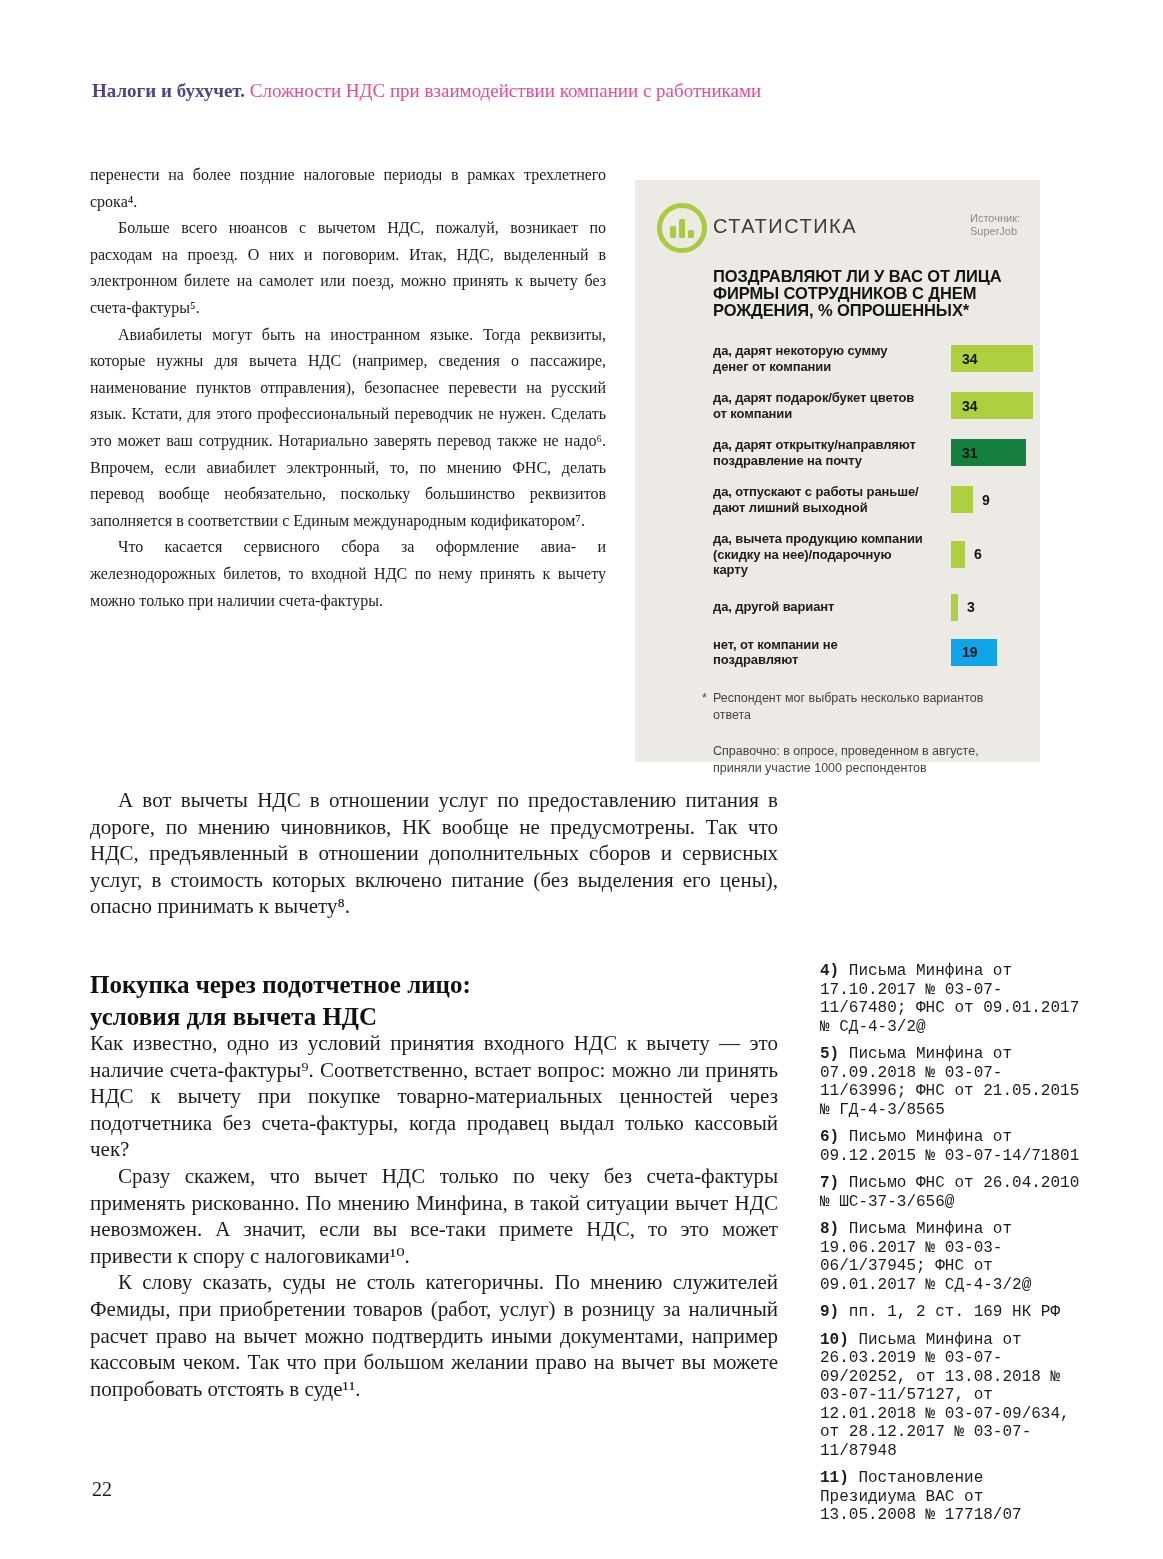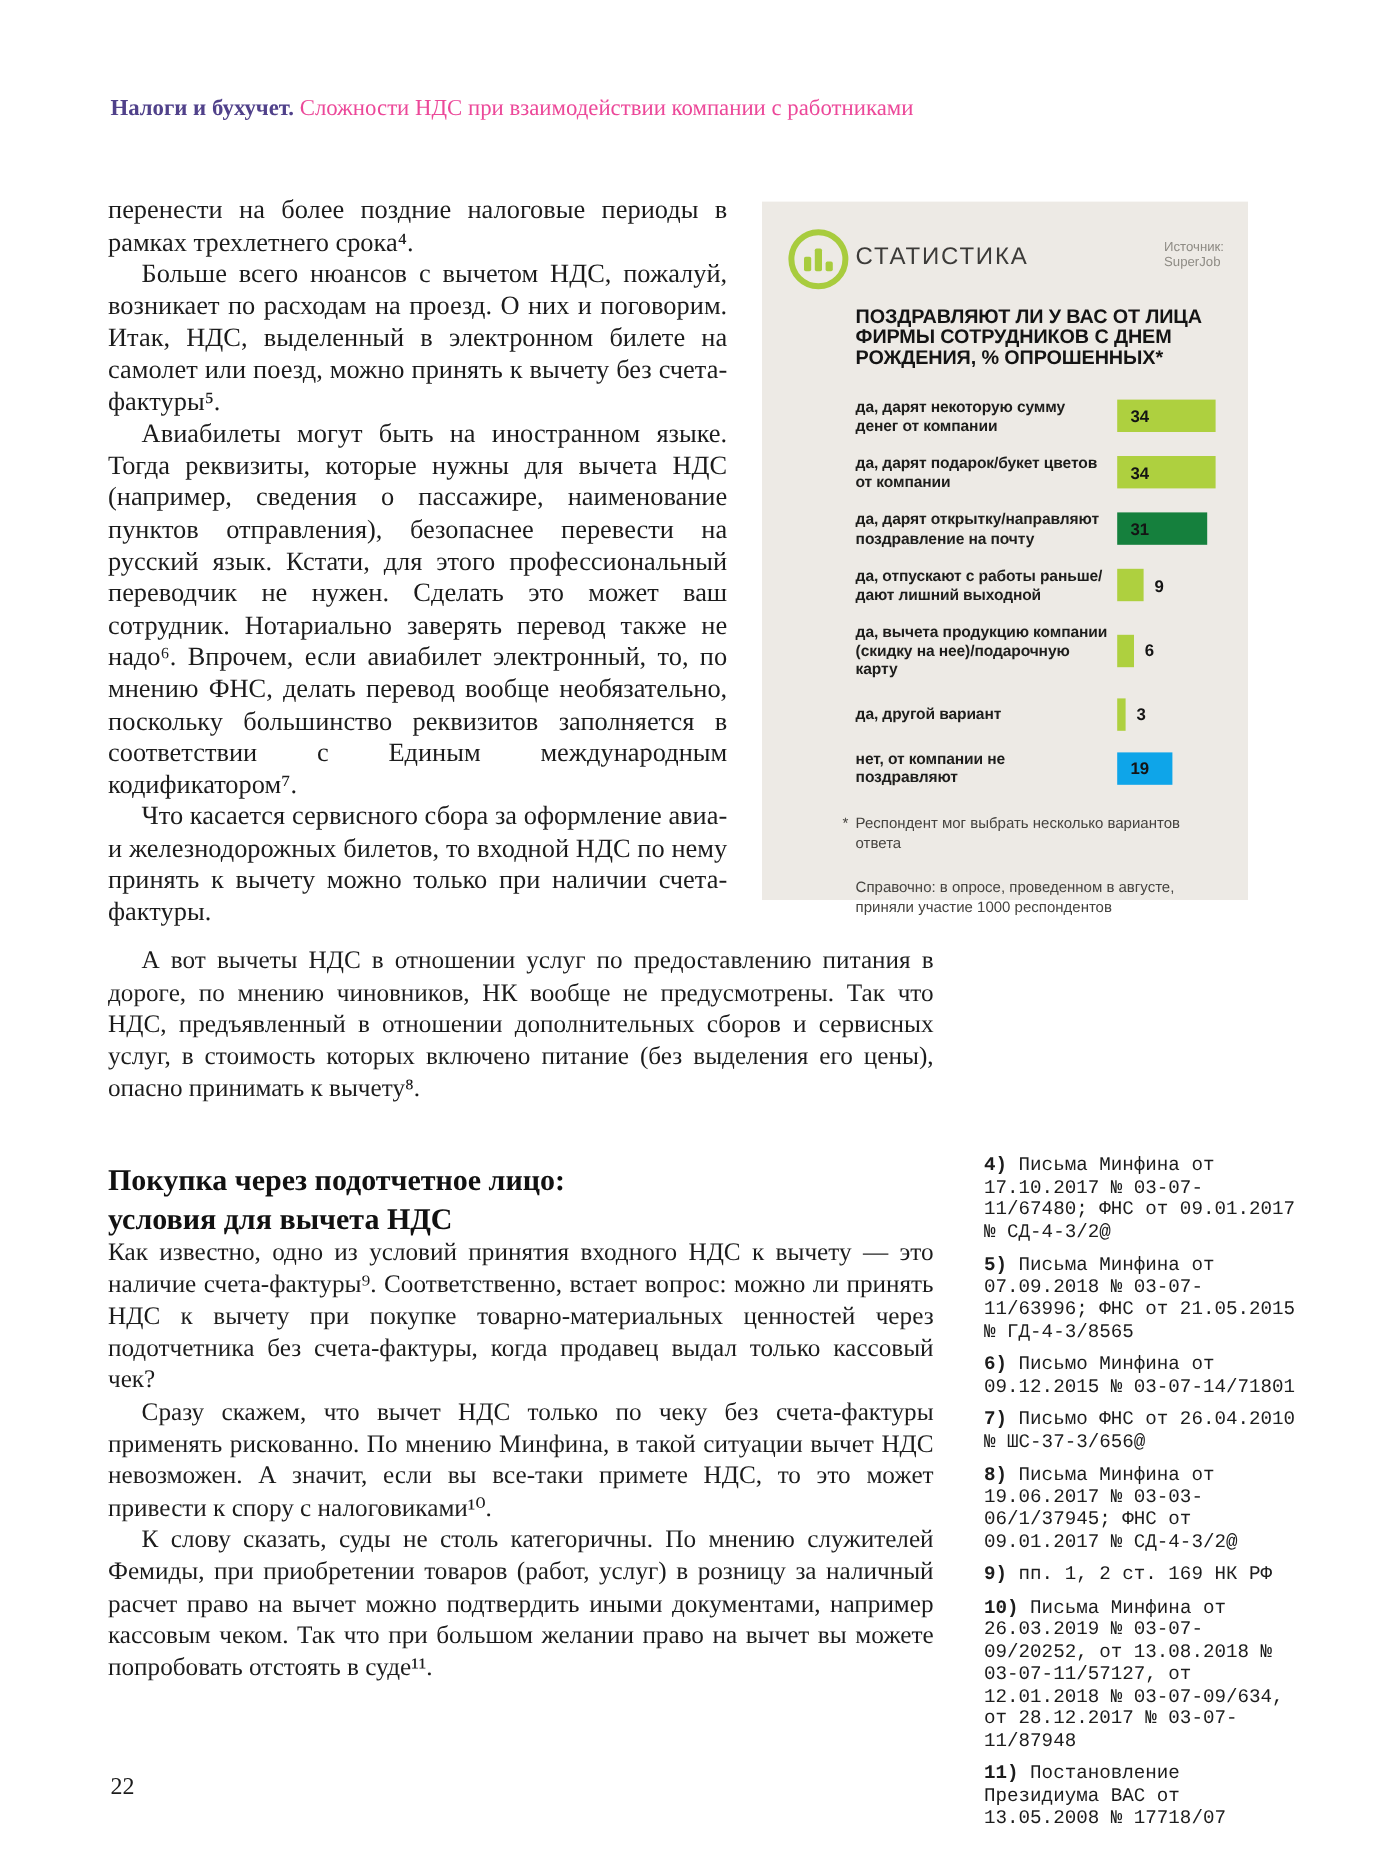--- a/index.html
+++ b/index.html
@@ -8,21 +8,21 @@
     font-family:"Liberation Serif","DejaVu Serif",serif; color:#1c1c1c;
     overflow:hidden;
   }
   
   .header { position:absolute; left:92px; top:80px; font-size:19px; white-space:nowrap; }
   .brand { font-weight:700; color:#50418a; }
   .headtitle { color:#ec4899; }
 
   
   .col-narrow { position:absolute; left:90px; top:162px; width:516px;
-    font-size:22px; line-height:26.6px; text-align:justify; }
+    font-size:16px; line-height:26.6px; text-align:justify; }
   .col-narrow p, .para-wide p, .section-body p { margin:0; text-indent:28px; }
   p.noindent { text-indent:0; }
 
   .para-wide { position:absolute; left:90px; top:787px; width:688px;
     font-size:21px; line-height:26.6px; text-align:justify; }
 
   .section-heading { position:absolute; left:90px; top:948px;
     font-weight:700; font-size:25px; line-height:32px; color:#111111; }
 
   .section-body { position:absolute; left:90px; top:1030px; width:688px;
@@ -30,41 +30,41 @@
 
   
   .footnotes { position:absolute; left:820px; top:962px; width:266px;
     font-size:16px; line-height:18.5px; color:#1c1c1c; }
   .fn { margin-bottom:9px;font-family:Liberation Mono, monospace; }
   .fn-num { font-weight:700; }
 
   .pagenum { position:absolute; left:92px; top:1478px; font-size:20px; }
 
   
-  .stat-box { position:absolute; left:635px; top:168px; width:405px; height:582px;
+  .stat-box { position:absolute; left:635px; top:180px; width:405px; height:582px;
     background:#edeae5; font-family:"Liberation Sans","DejaVu Sans",sans-serif; color:#2e2d2b; }
   .stat-icon { position:absolute; left:22px; top:23px; width:50px; height:50px;
     border:5px solid #a8cc3e; border-radius:50%; box-sizing:border-box;
     display:flex; align-items:center; justify-content:center; }
   .glyph-bars { display:flex; align-items:flex-end; gap:3px; }
   .glyph-bars i { display:block; width:6px; background:#a8cc3e; border-radius:1.5px; }
   .gb1 { height:12px; } .gb2 { height:19px; } .gb3 { height:8px; }
   .stat-label { position:absolute; left:78px; top:35px; font-size:20px;
     letter-spacing:1.5px; color:#3c3b39; }
   .stat-source { position:absolute; left:335px; top:32px; font-size:11px;
     line-height:13px; color:#8e8b84; }
   .stat-content { position:absolute; left:78px; top:88px; width:305px; }
   .stat-title { margin:0 0 24px 0; font-size:16.5px; line-height:17px;
     font-weight:700; color:#141414; letter-spacing:-0.1px; }
   .chart-row { display:flex; align-items:center; margin-bottom:16px; min-height:27px; }
   .chart-label { width:218px; flex:none; font-size:13px; line-height:15.5px;
     font-weight:700; color:#1d1d1b; letter-spacing:-0.1px; padding-right:8px;
     box-sizing:border-box; }
   .chart-bar-area { flex:1; display:flex; align-items:center; height:27px; }
-  .chart-bar { height:27px; display:flex; align-items:center; flex:none; }
+  .chart-bar { height:27px; display:flex; align-items:center; flex:none;margin-left:20px; }
   .chart-value-in { font-size:14px; font-weight:700; color:#141414; padding-left:11px; }
   .chart-value-out { font-size:14px; font-weight:700; color:#141414; margin-left:9px; }
   .stat-asterisk { position:relative; margin-top:22px; font-size:12.5px;
     line-height:17px; color:#45433f; }
   .ast-mark { position:absolute; left:-11px; top:0; }
   .stat-refnote { margin-top:19px; font-size:12.5px; line-height:17px;
     color:#45433f; width:290px; }
 </style>
 </head>
 <body>

